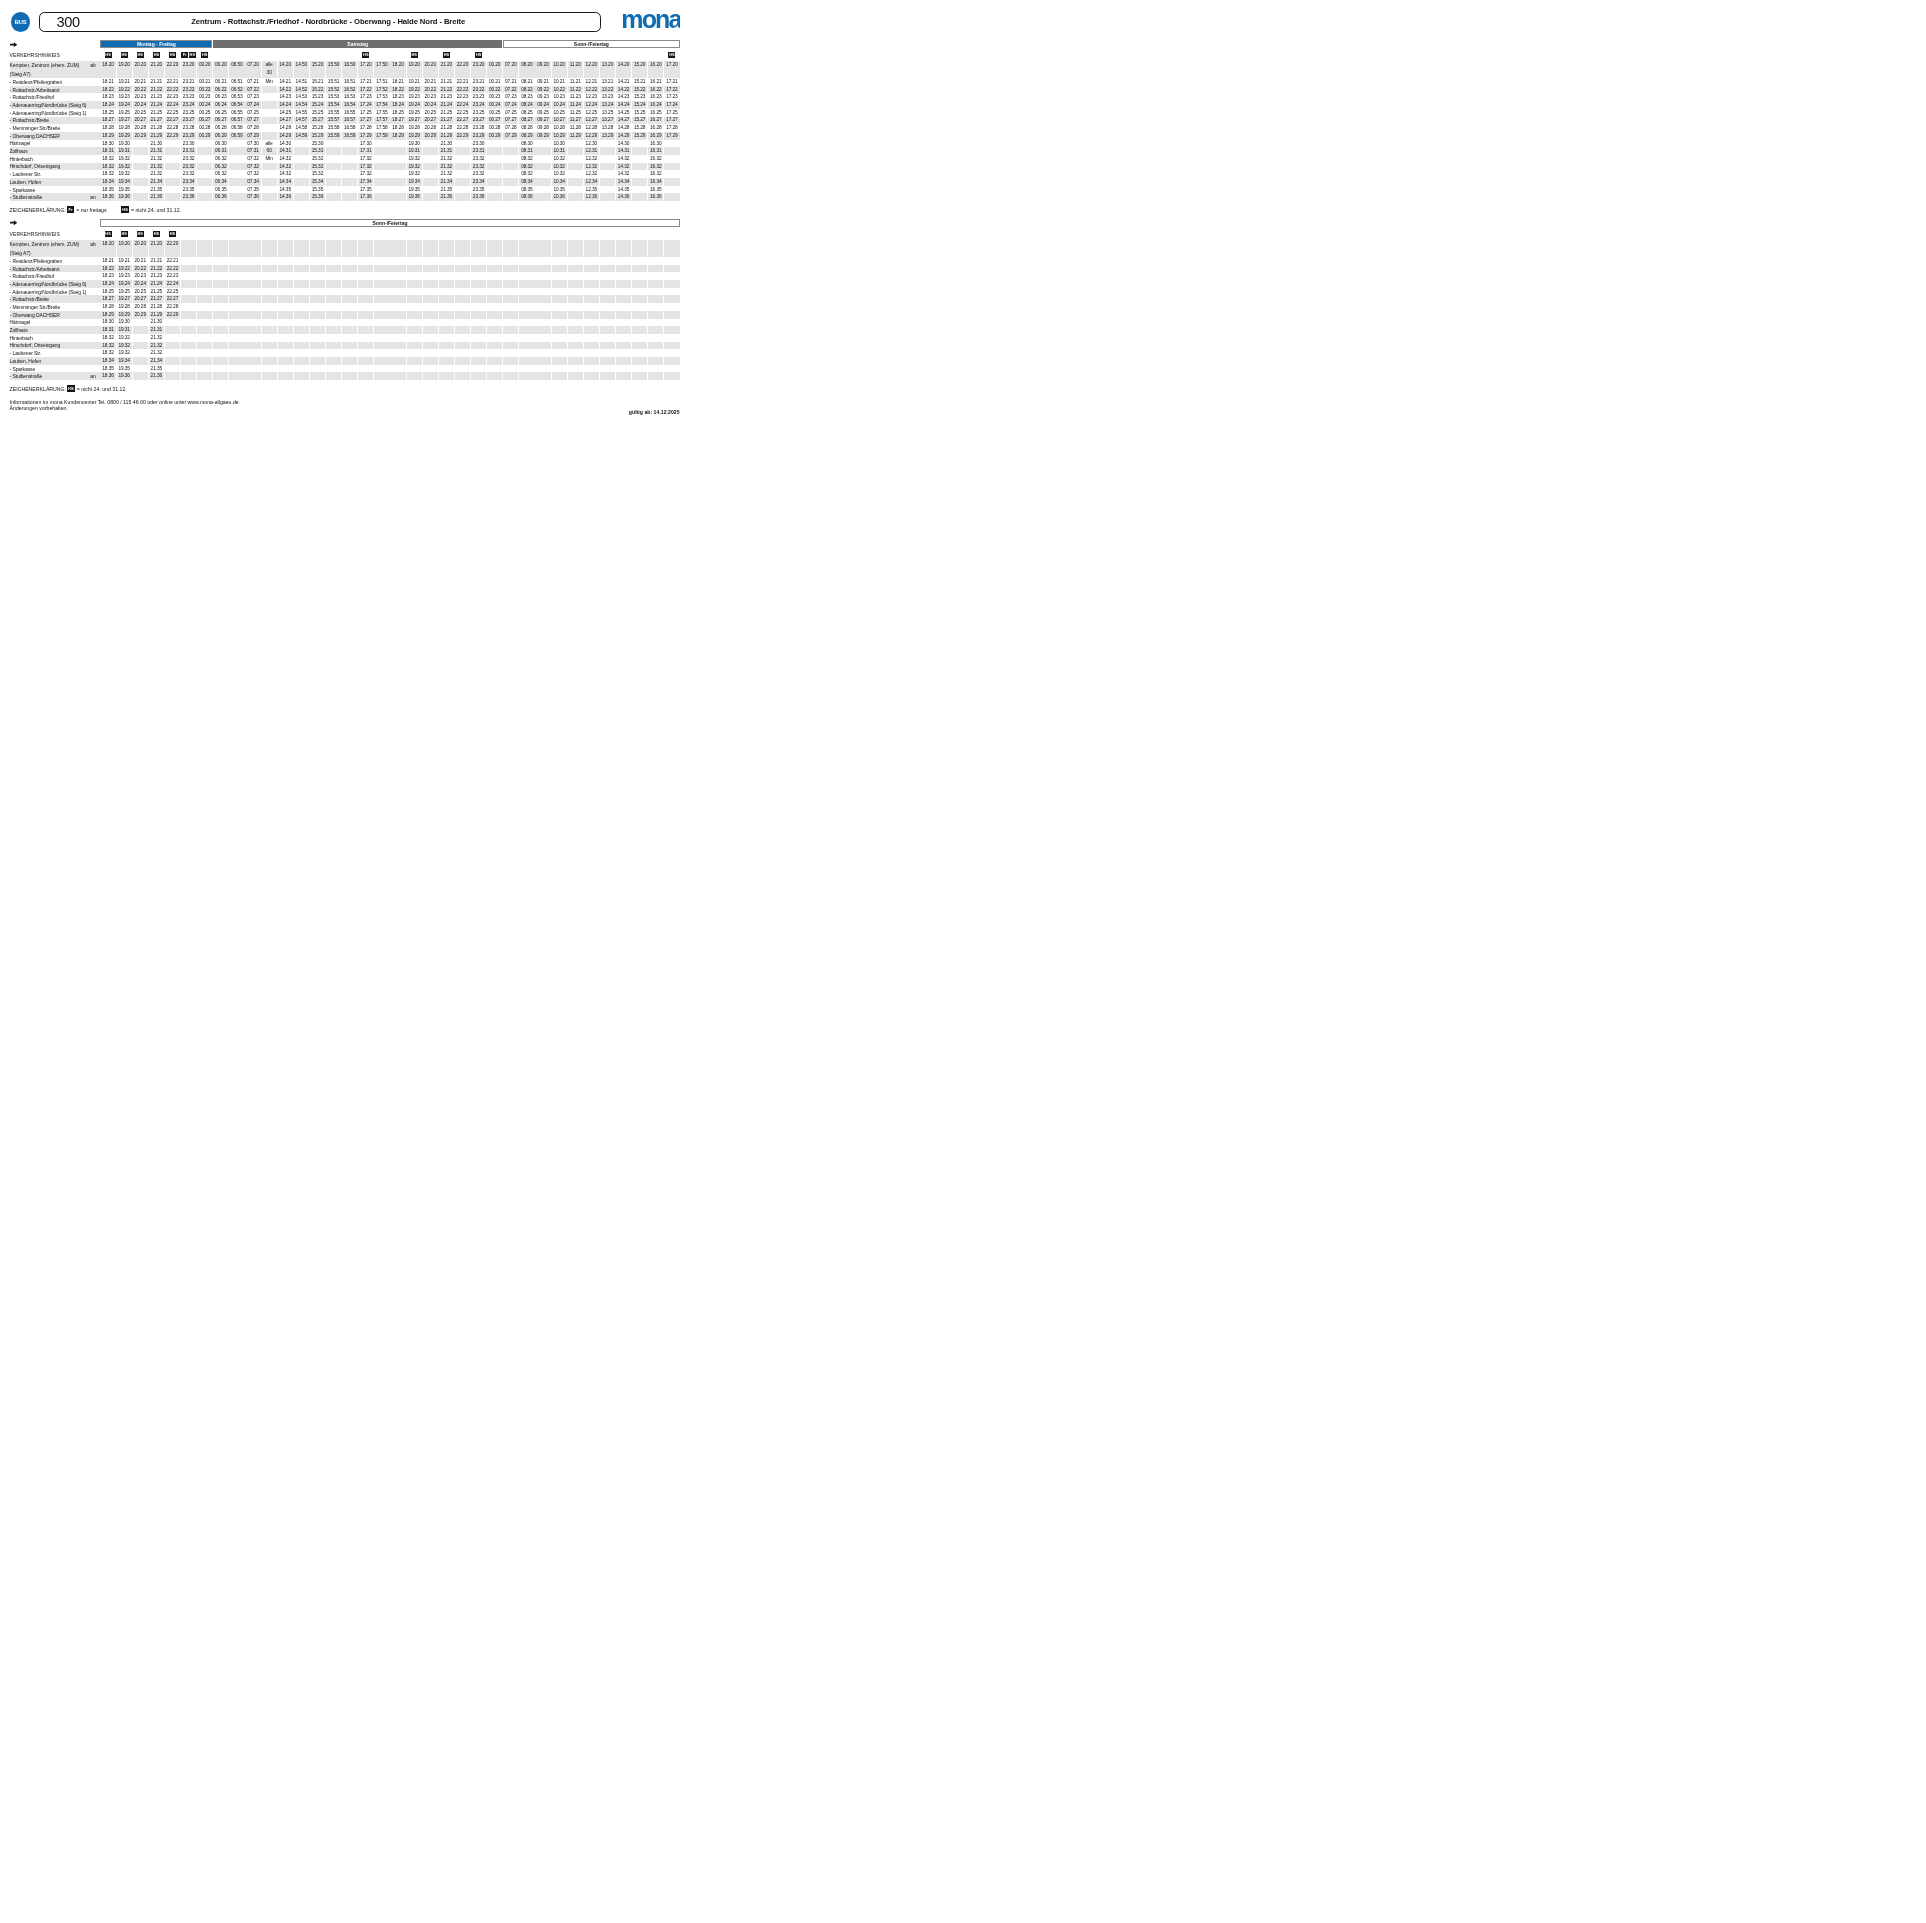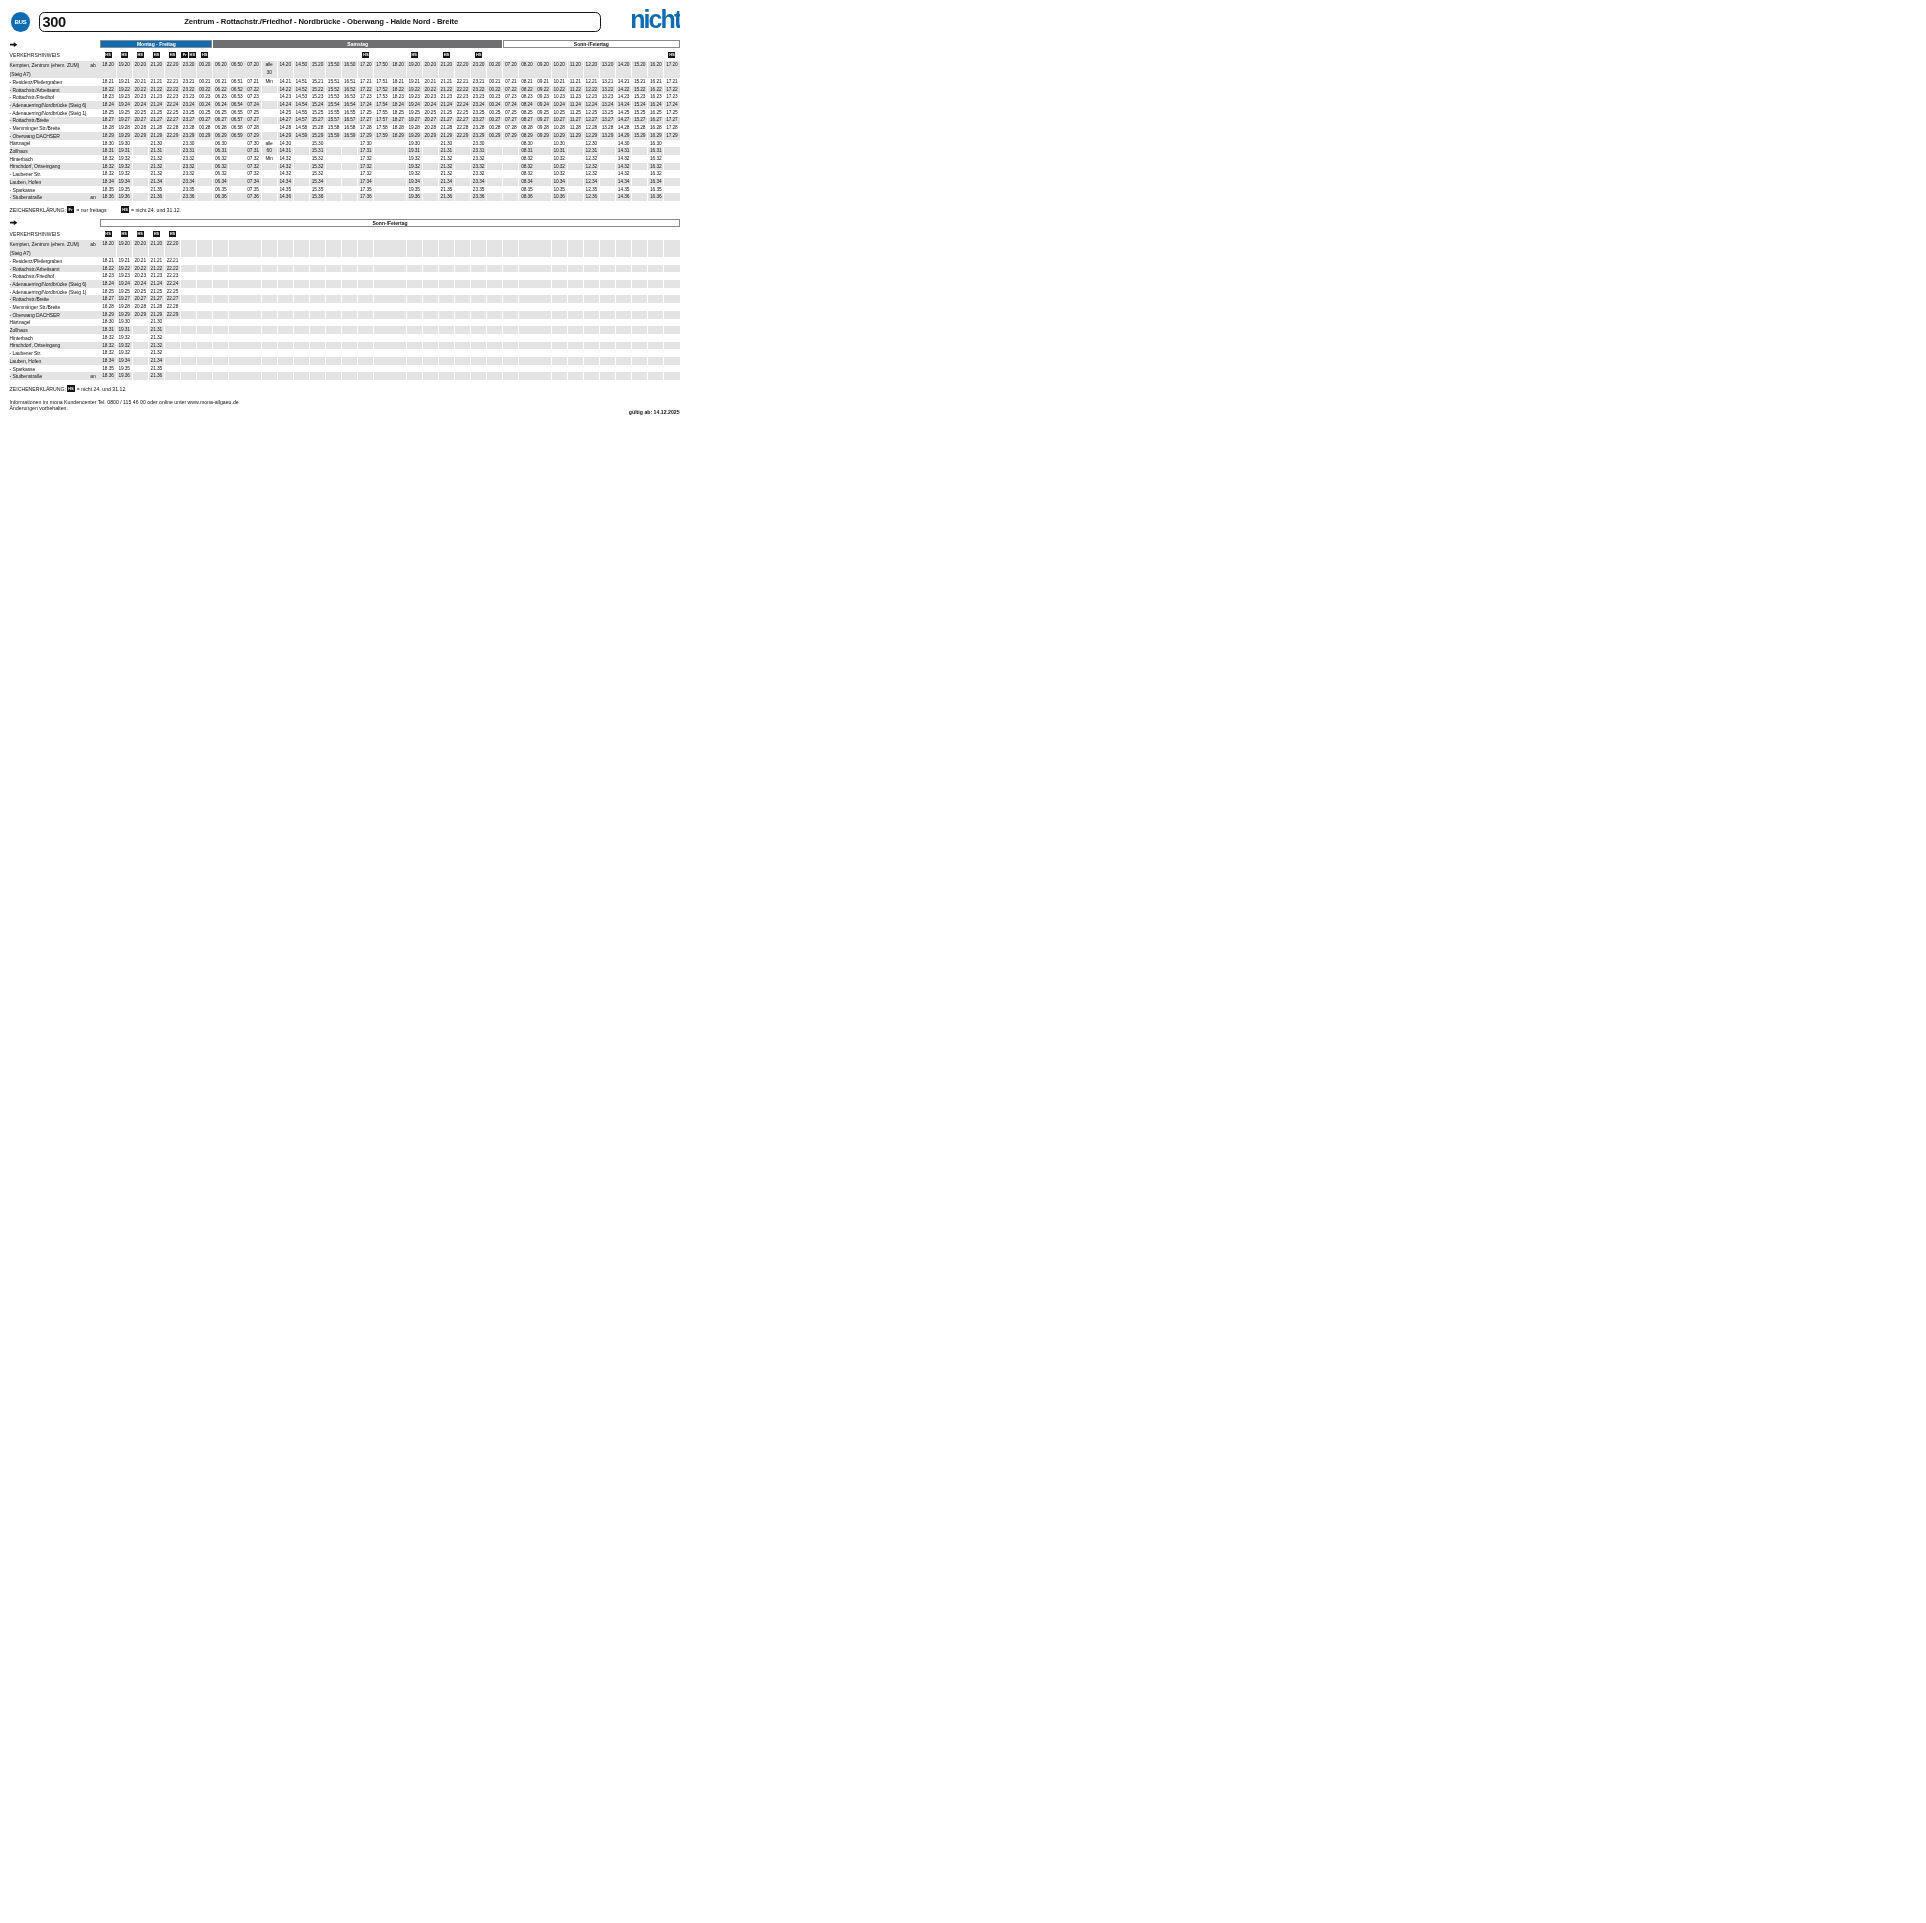--- a/index.html
+++ b/index.html
@@ -10,21 +10,21 @@
   .page{width:680px;height:481px;background:#fff;position:relative;overflow:hidden;}
   .content{margin-left:9.6px;width:670px;}
 
   
   .header{position:relative;height:22.3px;padding-top:11.6px;}
   .bus-badge{position:absolute;left:1.2px;top:12.3px;width:19.6px;height:20px;border-radius:50%;
     background:var(--blue);color:#fff;font-weight:bold;font-size:5.8px;display:flex;
     align-items:center;justify-content:center;letter-spacing:-0.2px;}
   .route-box{position:absolute;left:29px;top:11.6px;width:562px;height:20.4px;border:1.2px solid #161616;
     border-radius:5.4px;box-sizing:border-box;display:flex;align-items:center;background:#fff;}
-  .route-number{font-size:14.6px;font-weight:bold;margin-left:3px;letter-spacing:-0.4px;}
+  .route-number{font-size:14.6px;font-weight:normal;margin-left:17px;letter-spacing:-0.4px;}
   .route-title{flex:1;text-align:center;font-size:7.7px;font-weight:bold;letter-spacing:-0.1px;padding-right:23px;}
   .brand{position:absolute;right:-0.8px;top:5.4px;font-size:25px;font-weight:bold;color:var(--blue);
     letter-spacing:-1.9px;line-height:28.5px;}
 
   
   .grid{display:grid;grid-template-columns:90px repeat(36,1fr);column-gap:0.8px;width:670px;}
   .band-row{margin-top:6.5px;height:8px;}
   .arrow-cell{grid-column:1;display:flex;align-items:center;}
   .band{display:flex;align-items:center;justify-content:center;font-weight:bold;font-size:5px;
     height:8px;box-sizing:border-box;}
@@ -67,21 +67,21 @@
   <div class="content">
 
     <div class="header">
       <div class="bus-badge">
         <span>BUS</span>
       </div>
       <div class="route-box">
         <span class="route-number">300</span>
         <span class="route-title">Zentrum - Rottachstr./Friedhof - Nordbrücke - Oberwang - Halde Nord - Breite</span>
       </div>
-      <div class="brand">nicht</div>
+      <div class="brand">mona</div>
     </div>
 
     <div id="table1">
         <div class="grid band-row">
           <div class="arrow-cell">
             <span><svg width="7.3" height="5.4" viewBox="0 0 24 17" xmlns="http://www.w3.org/2000/svg">
                 <path d="M0 5.5 L12.5 5.5 L12.5 0.5 L24 8.5 L12.5 16.5 L12.5 11.5 L0 11.5 Z" fill="#141414"></path>
               </svg></span>
           </div>
           <div class="band blue" style="grid-column: 2 / span 7;">Montag - Freitag</div>

